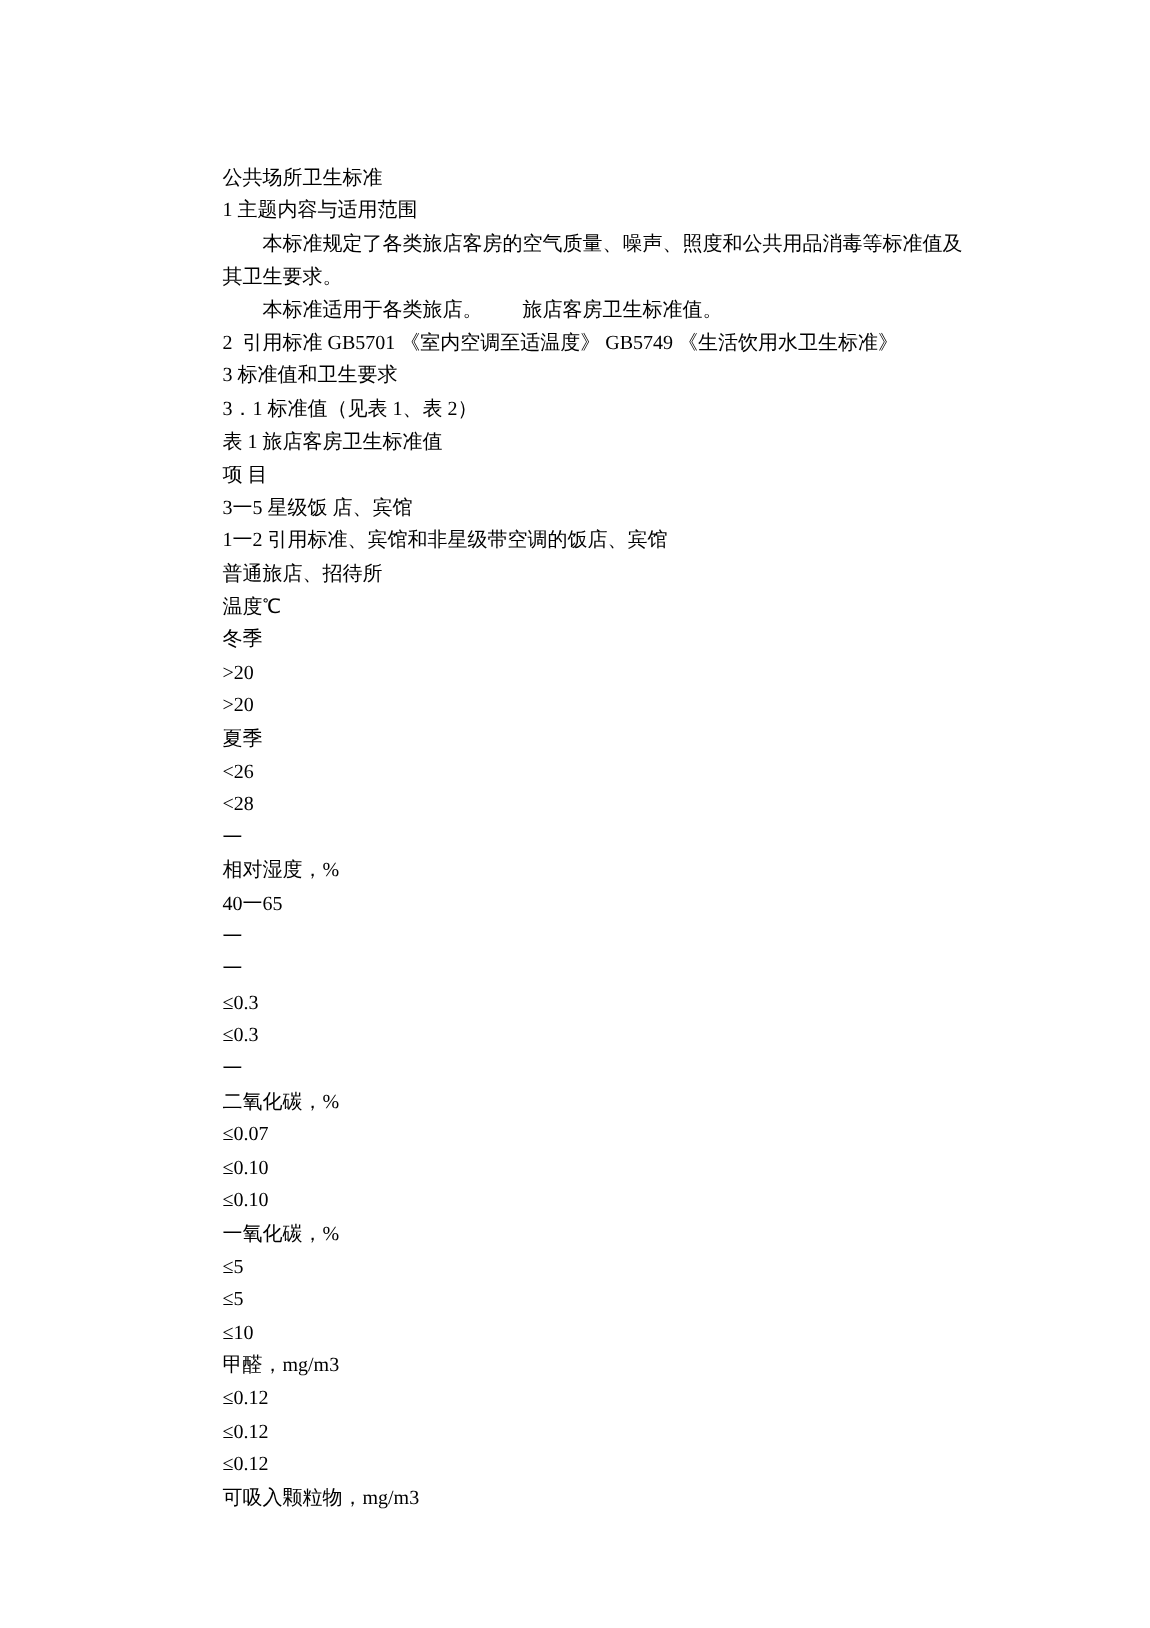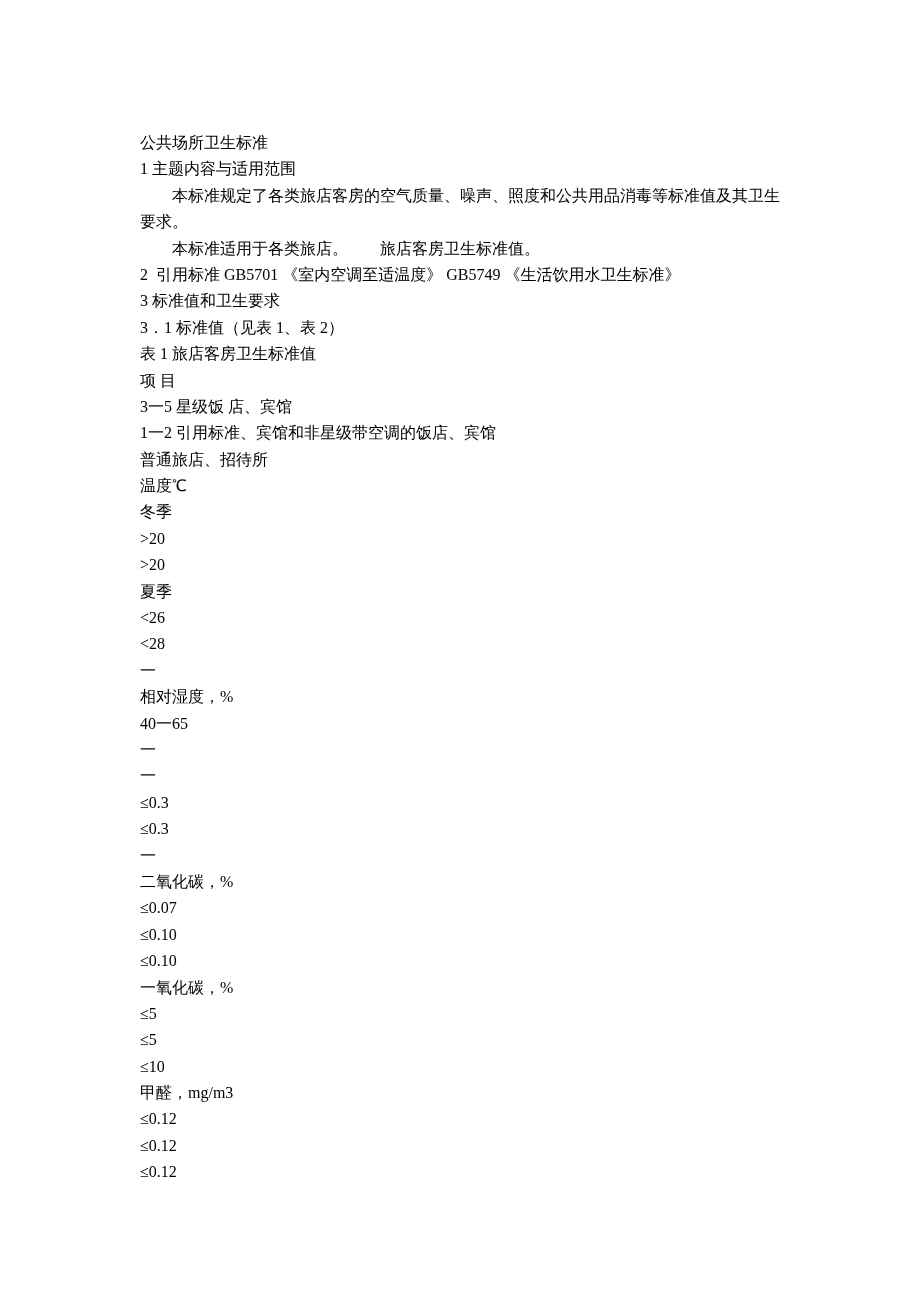--- a/index.html
+++ b/index.html
@@ -12,20 +12,21 @@
     line-height: 1.65;
   }
   .page {
     width: 920px;
     min-height: 1302px;
     box-sizing: border-box;
     padding: 130px 140px 40px 140px;
   }
   .line {
     white-space: pre-wrap;
+    margin-left: 38px;
   }
   .indent {
     text-indent: 2em;
   }
 </style>
 </head>
 <body>
 
 <div class="page">
   <div class="line">公共场所卫生标准</div>
@@ -60,13 +61,14 @@
   <div class="line">≤0.10</div>
   <div class="line">≤0.10</div>
   <div class="line">一氧化碳，%</div>
   <div class="line">≤5</div>
   <div class="line">≤5</div>
   <div class="line">≤10</div>
   <div class="line">甲醛，mg/m3</div>
   <div class="line">≤0.12</div>
   <div class="line">≤0.12</div>
   <div class="line">≤0.12</div>
+  <div class="line">可吸入颗粒物，mg/m3</div>
 </div>
 
 </body></html>

